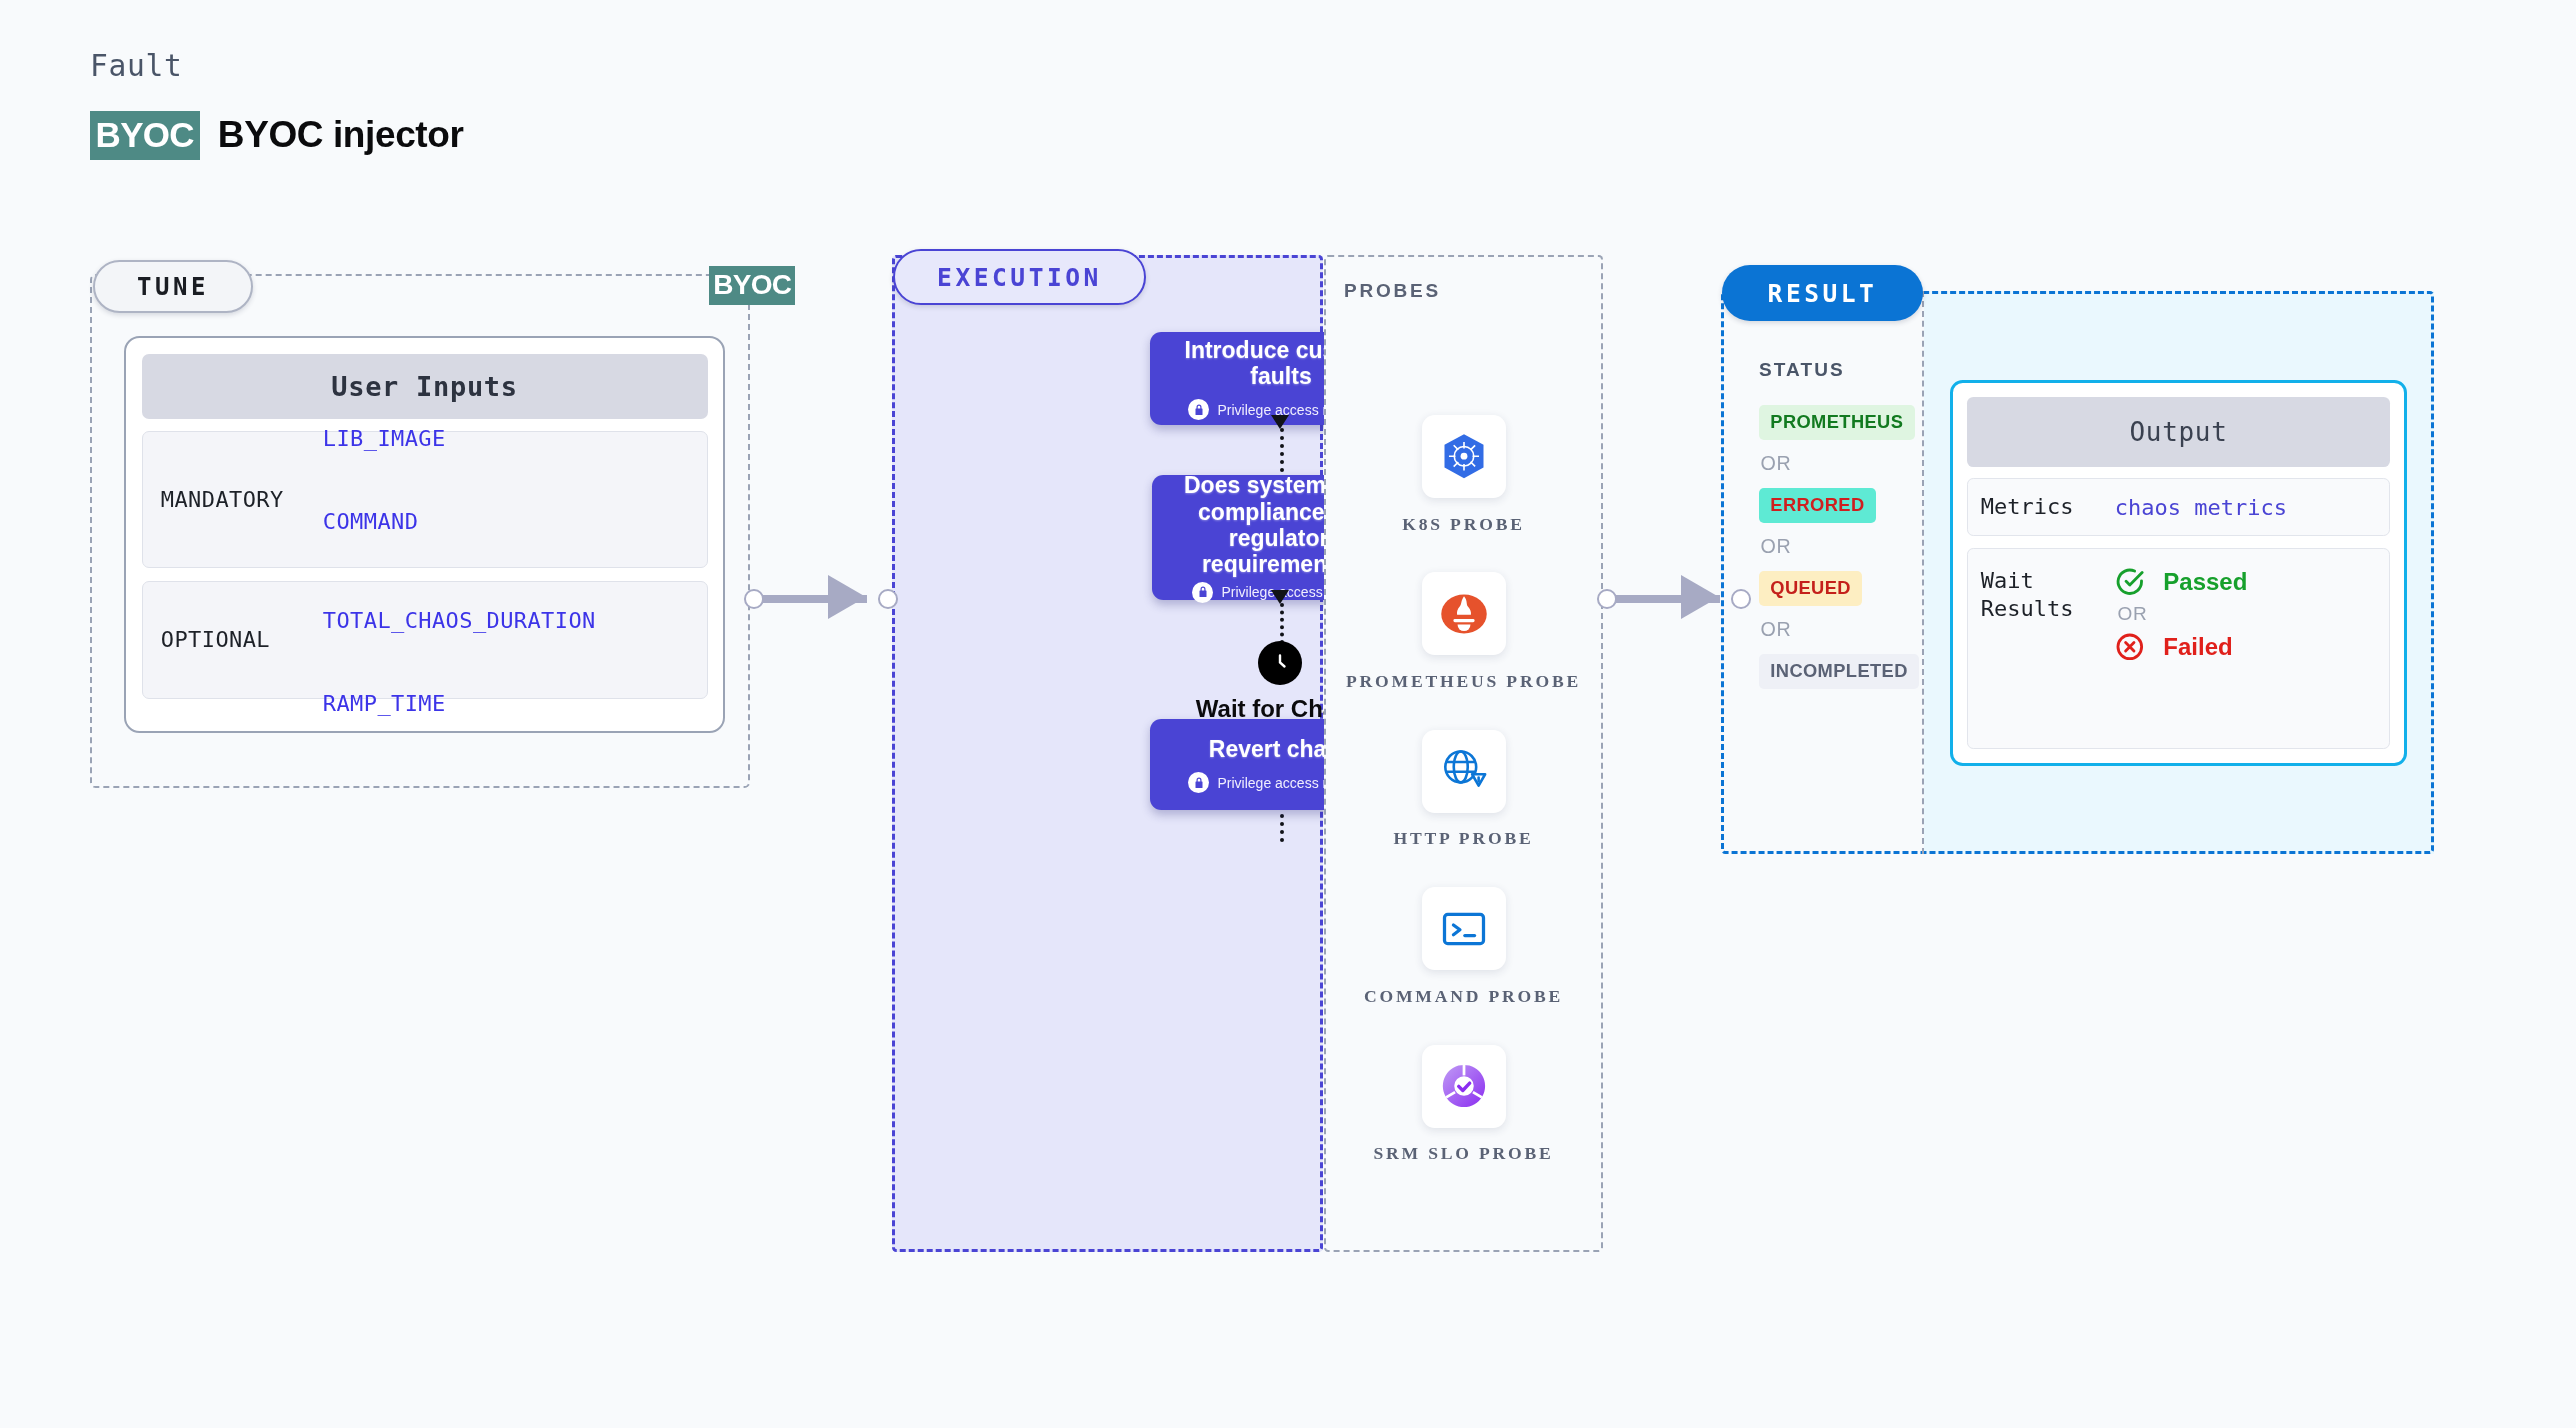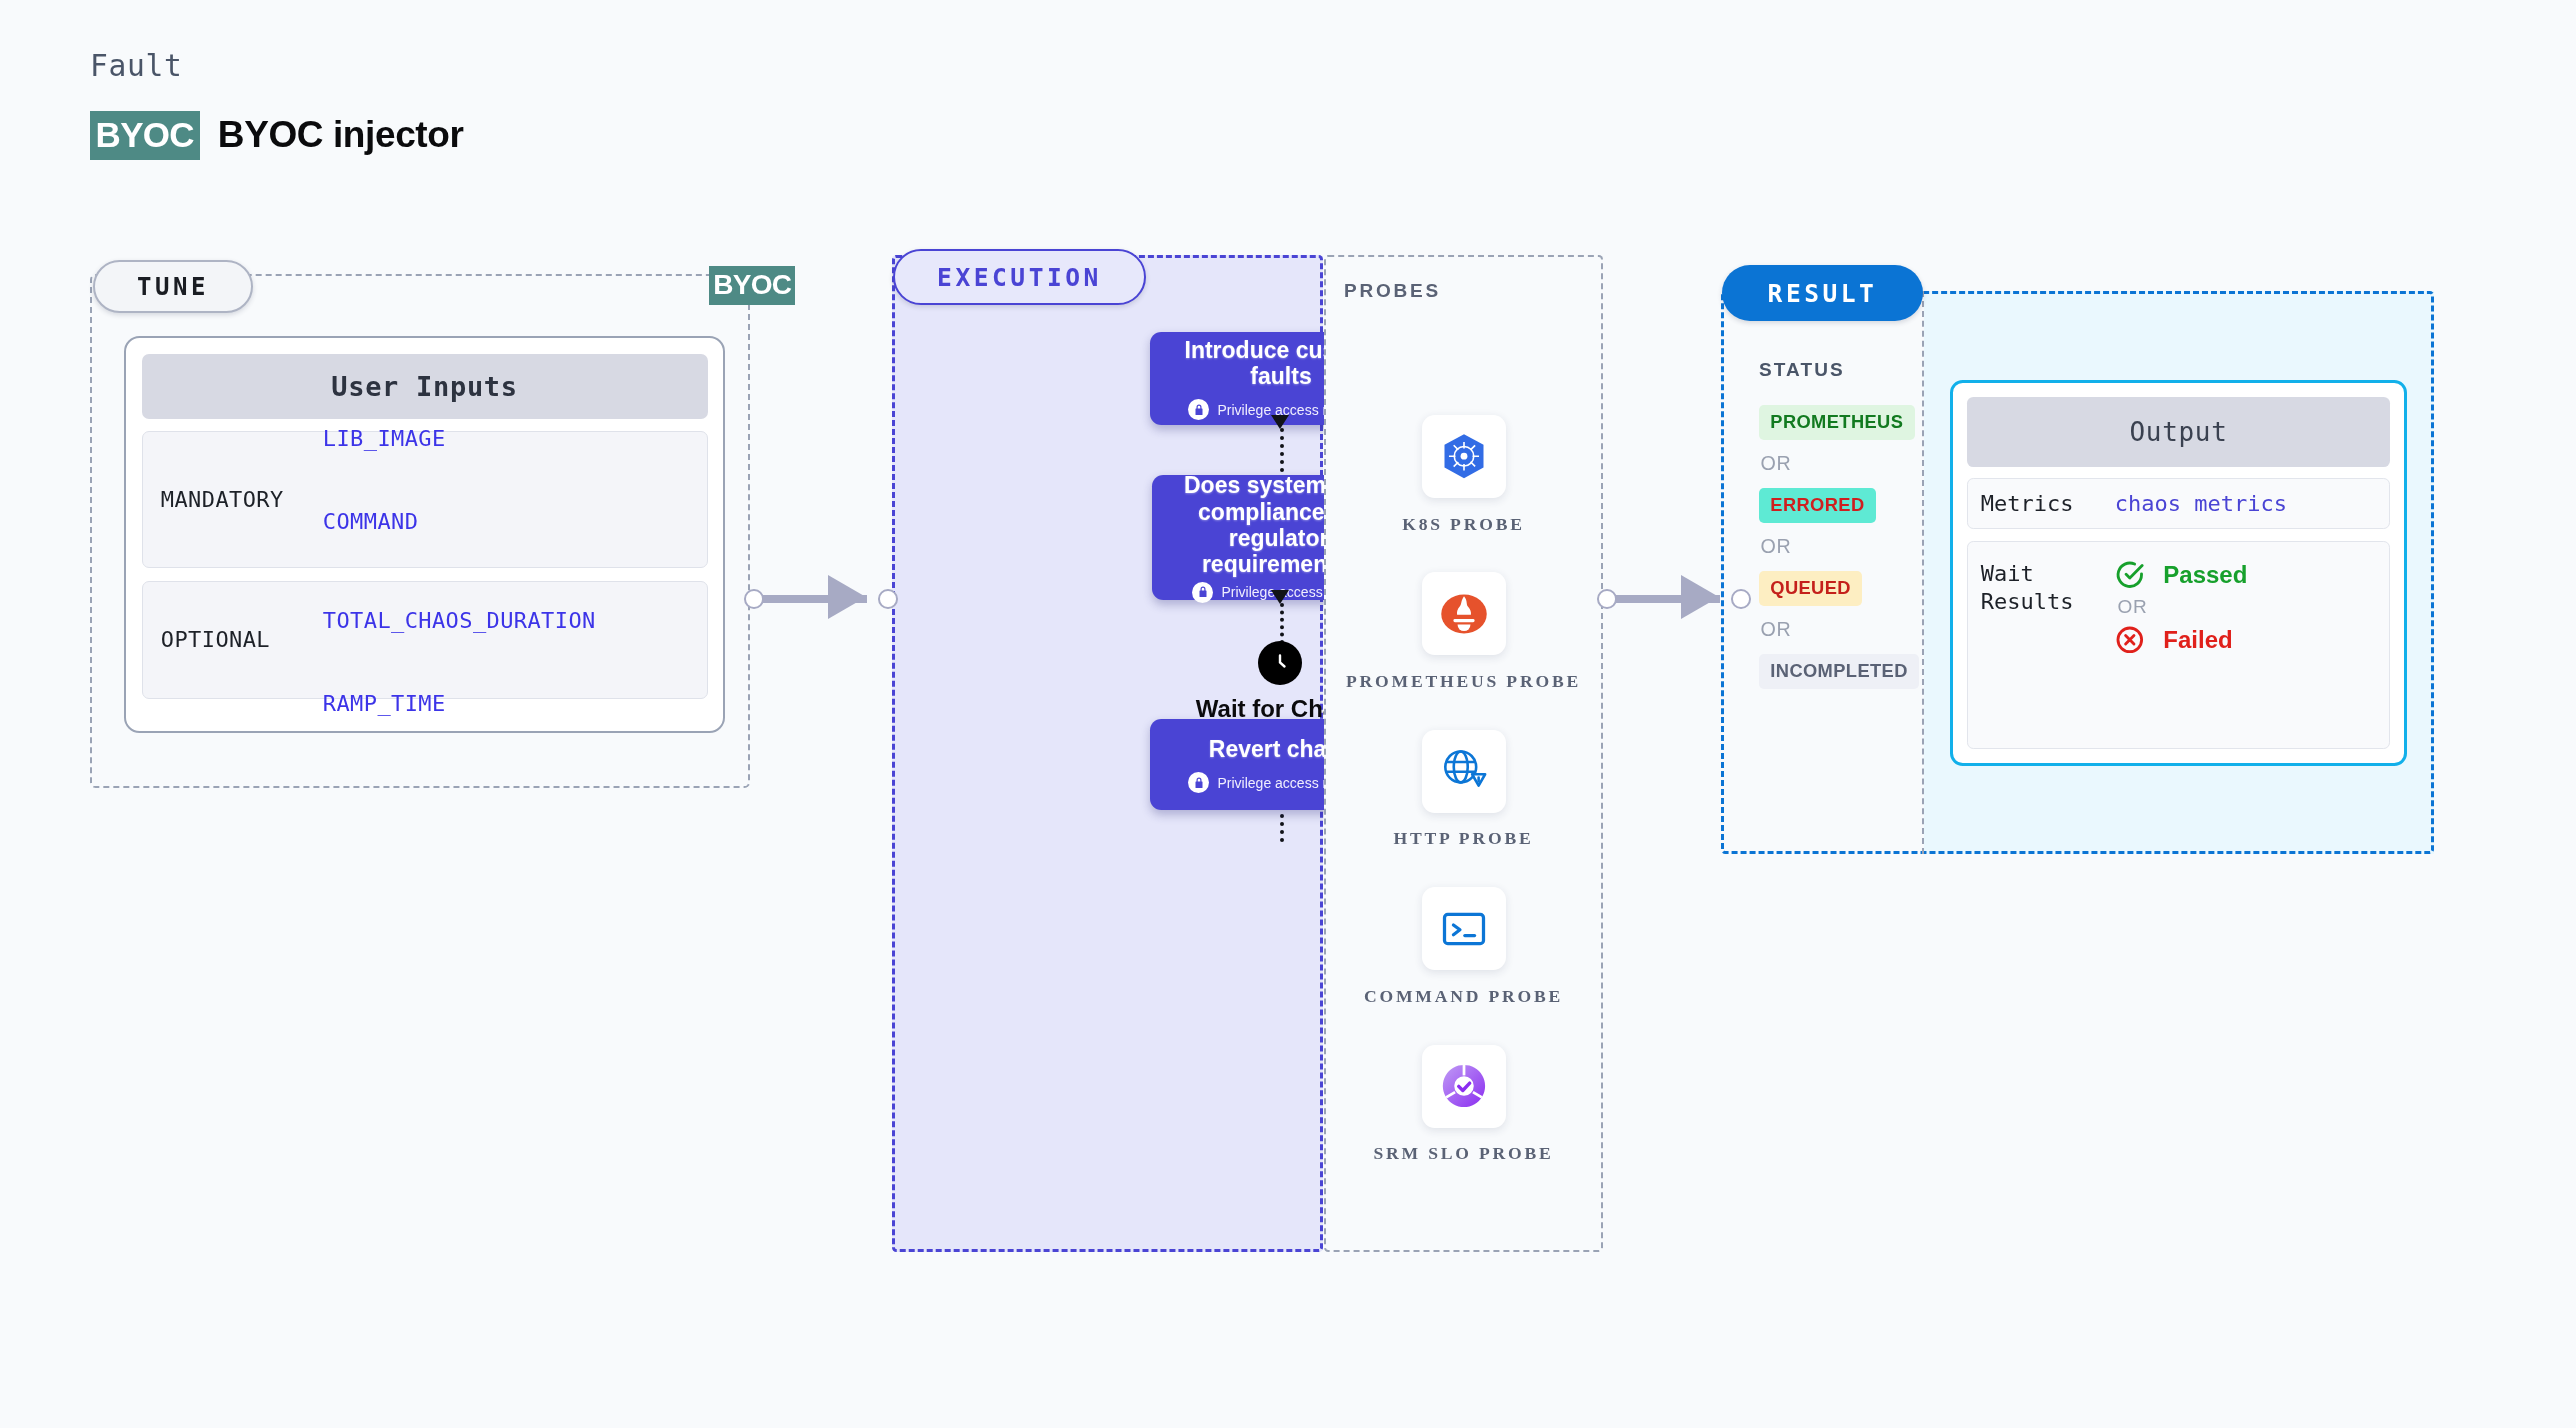--- a/index.html
+++ b/index.html
@@ -230,21 +230,21 @@
   }
   .out-header {
     height: 70px; background: #d7d9e3; border-radius: 6.3px;
     display: flex; align-items: center; justify-content: center;
     font-family: "DejaVu Sans Mono", monospace; font-size: 26px; color: #3a4150; letter-spacing: 0.7px;
   }
   .out-row {
     background: #f9fafc; border: 1.4px solid #e2e5ec; border-radius: 6.3px;
     display: flex; align-items: center; padding: 11.3px 12.7px;
   }
-  .out-row.metrics { height: 51px; }
+  .out-row.metrics { height: 58px; }
   .out-row.probe-res { flex: 1; align-items: flex-start; padding-top: 18.3px; }
   .out-key {
     width: 134px; flex: 0 0 134px;
     font-family: "DejaVu Sans Mono", monospace; font-size: 22px; color: #1d2128; line-height: 1.26;
   }
   .out-val-link {
     font-family: "DejaVu Sans Mono", monospace; font-size: 22px; color: #4a44d4;
   }
   .verdicts { display: flex; flex-direction: column; gap: 7px; }
   .verdict { display: flex; align-items: center; gap: 19px; }

